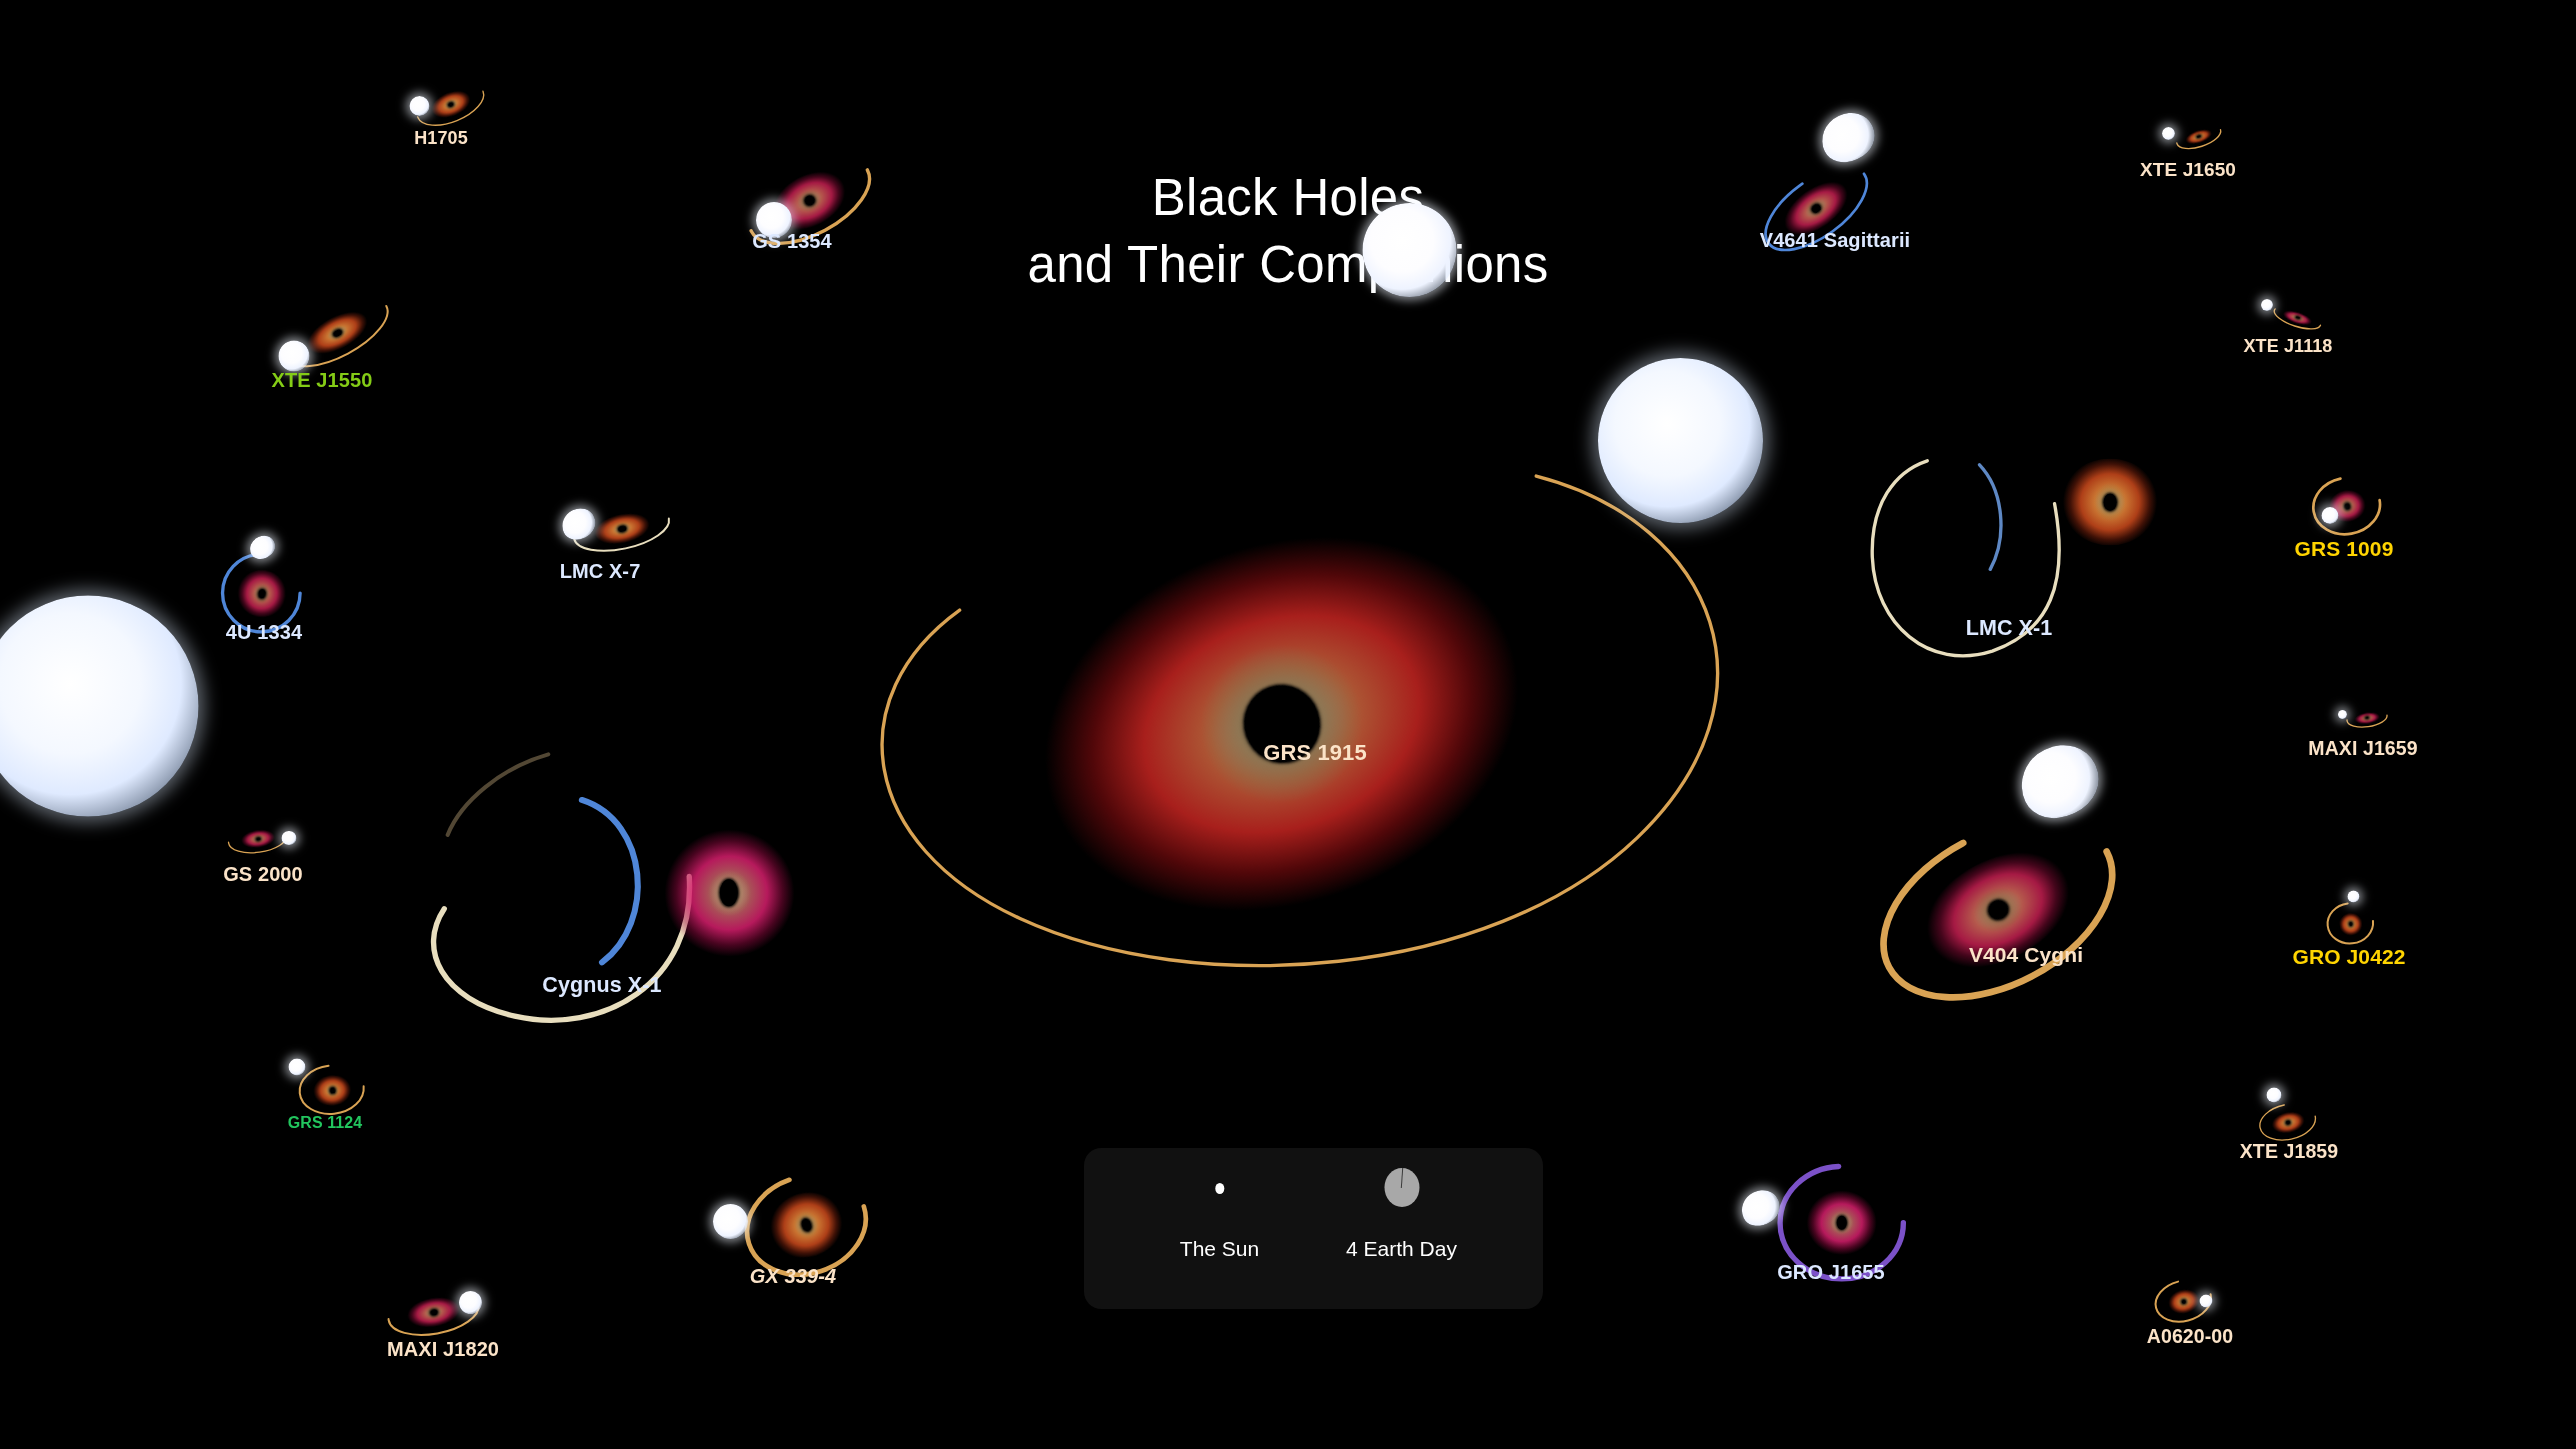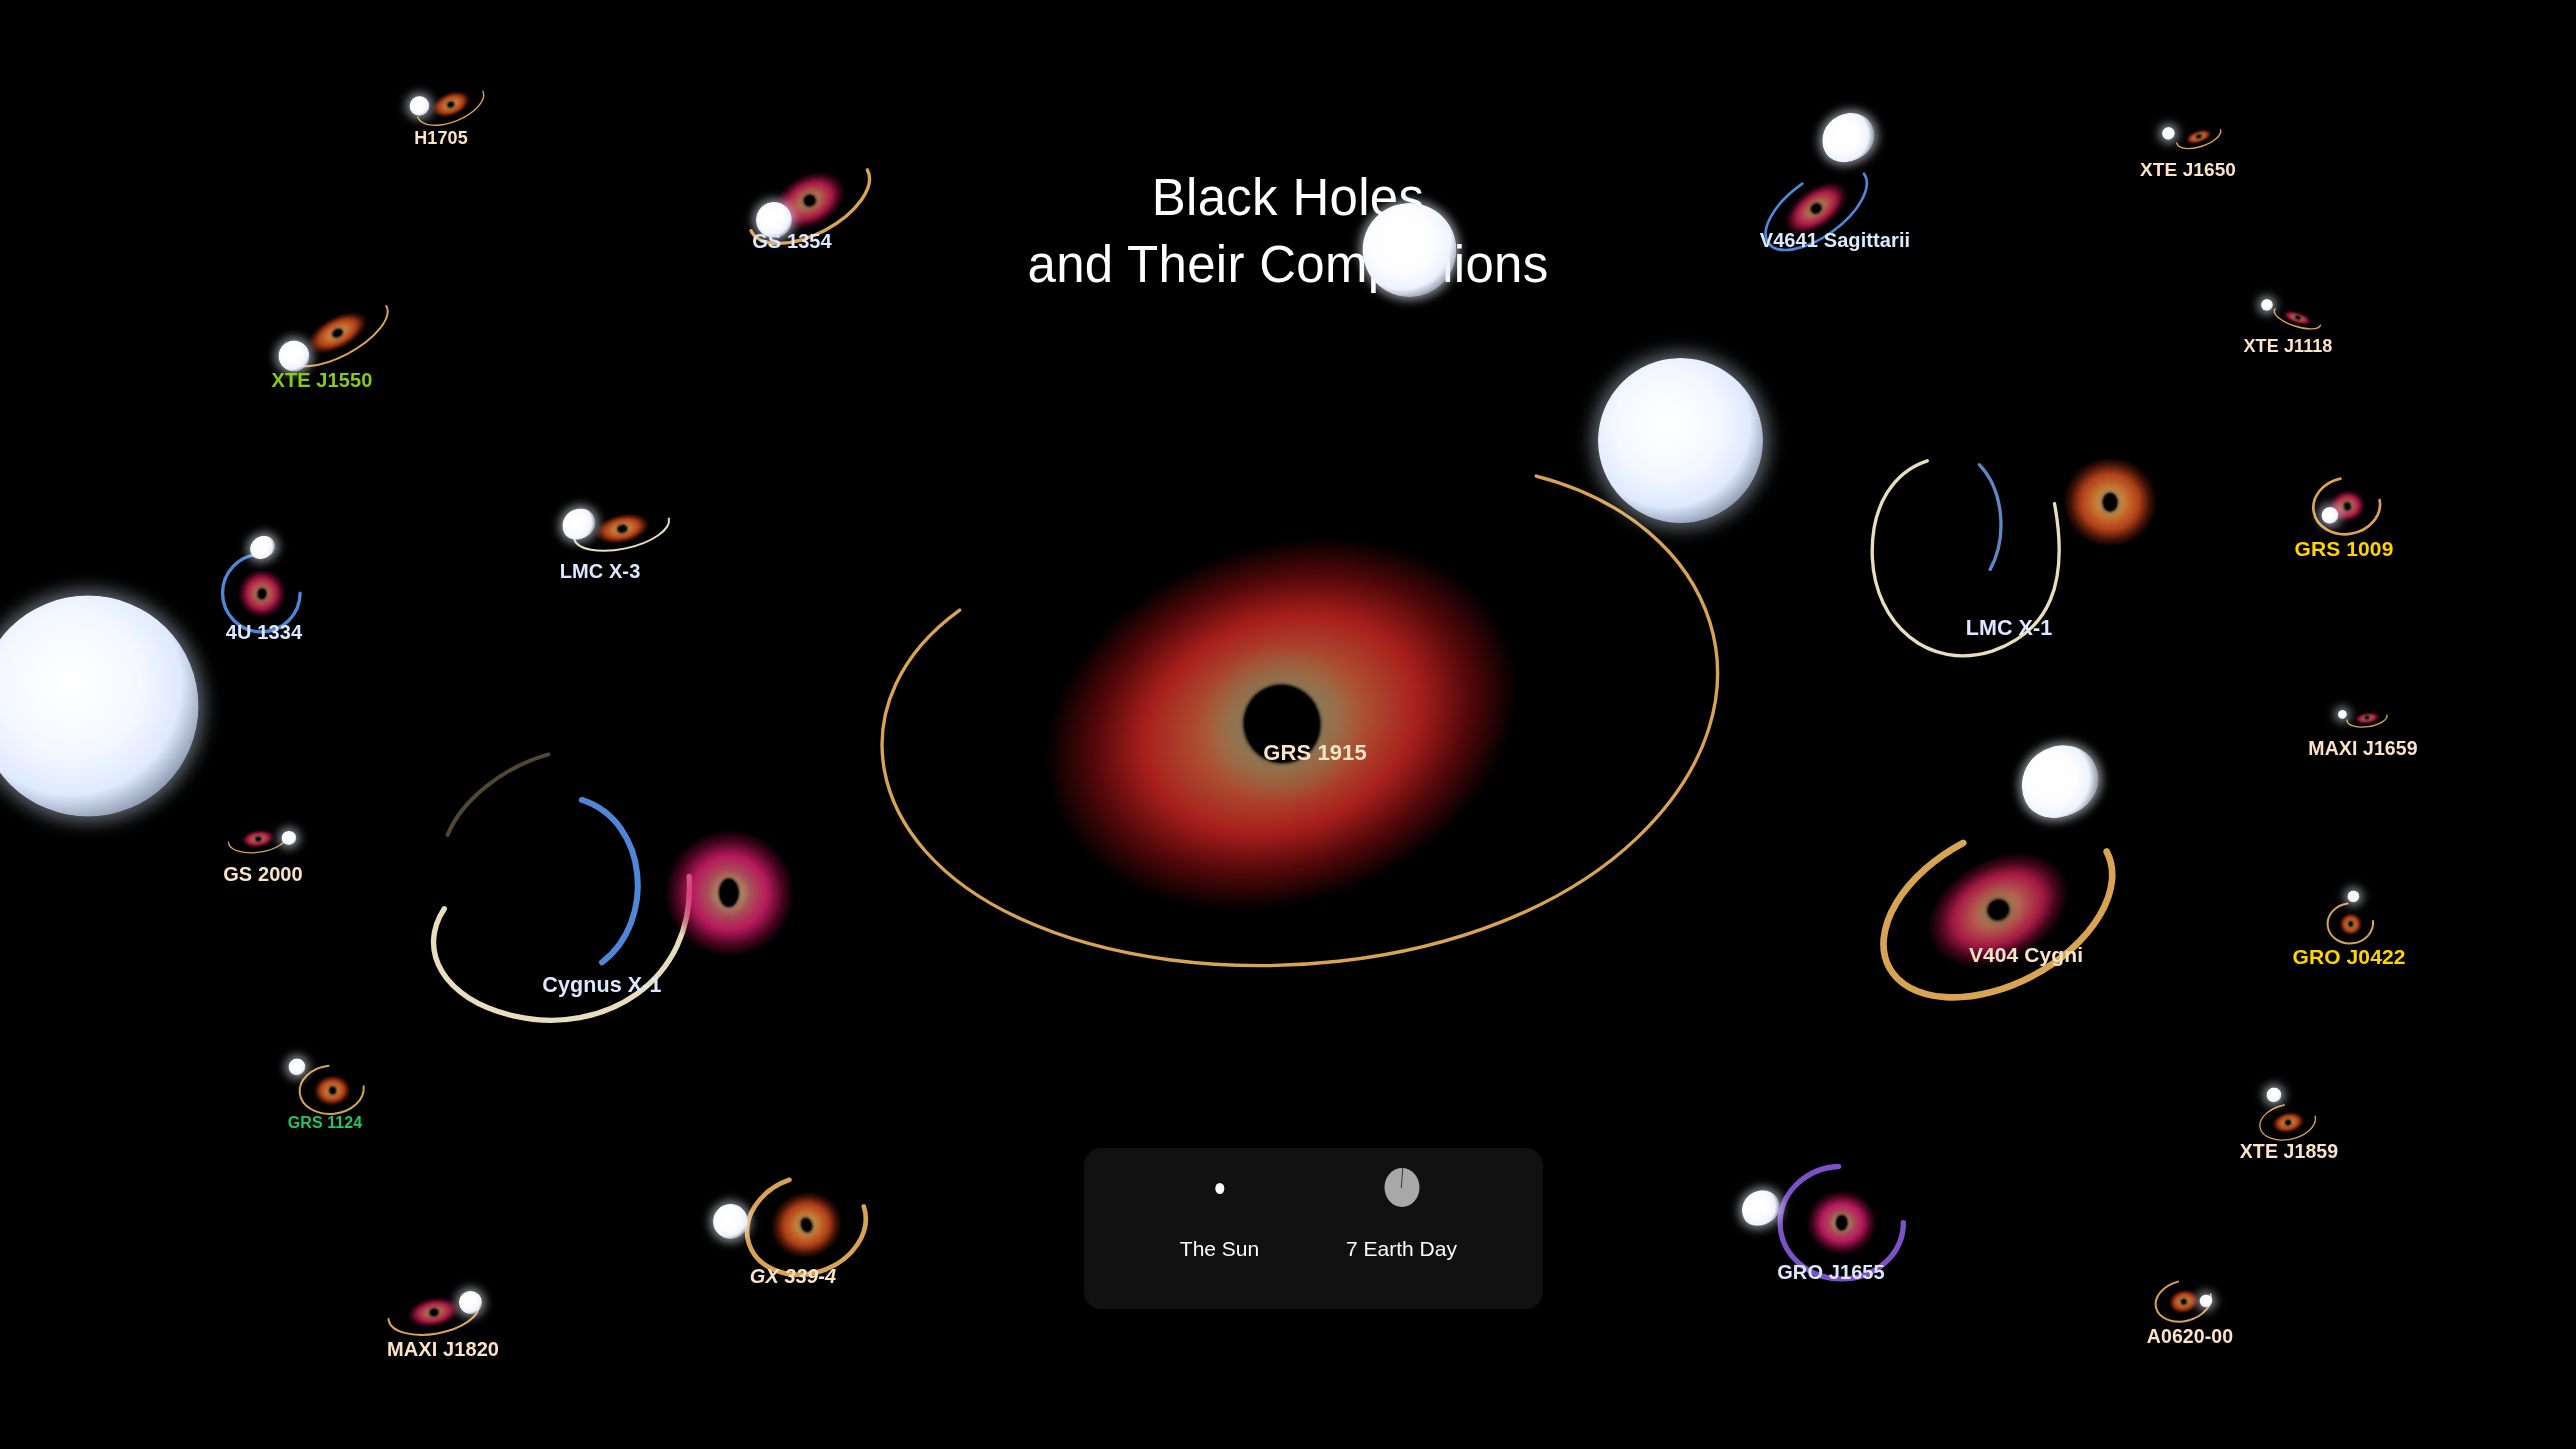--- a/index.html
+++ b/index.html
@@ -208,21 +208,21 @@
         <div class="label" style="top: 97px; font-size: 20px; color: rgb(220, 232, 255);">4U 1334</div>
       </div>
       <div class="system" style="left: 600px; top: 530px; width: 121px; height: 74px;">
         <div class="sys-art">
           <svg class="orbit" width="121" height="74" viewBox="0 0 180 110" style="left: 0px; top: 0px;">
             <ellipse cx="122" cy="53" rx="72" ry="30" stroke="#E8DEBE" stroke-width="3" stroke-linecap="round" transform="rotate(-12 122 53)" stroke-dasharray="190.59967804699392 346.54486917635256" stroke-dashoffset="20.792692150581153"></ellipse>
           </svg>
           <div class="disk orange" style="width: 58px; height: 28px; transform: translate(calc(-50% + 21.5px), calc(-50% - 1.3px)) rotate(-12deg);"></div>
           <div class="star teardrop" style="width: 34px; height: 29.5px; left: 22px; top: 15.7px; transform: rotate(-25deg);"></div>
         </div>
-        <div class="label" style="top: 67px; font-size: 20px; color: rgb(220, 232, 255);">LMC X-3</div>
+        <div class="label" style="top: 67px; font-size: 20px; color: rgb(220, 232, 255);">LMC X-7</div>
       </div>
       <div class="system" style="left: 263px; top: 839px; width: 81px; height: 60px;">
         <div class="sys-art">
           <svg class="orbit" width="81" height="60" viewBox="0 0 120 90" style="left: 0px; top: 0px;">
             <ellipse cx="52" cy="45" rx="44" ry="20" stroke="#D9A354" stroke-width="2" stroke-linecap="round" transform="rotate(-8 52 45)" stroke-dasharray="118.10382935354622 214.73423518826584" stroke-dashoffset="12.88405411129595"></ellipse>
           </svg>
           <div class="disk crimson" style="width: 35px; height: 17.4px; transform: translate(calc(-50% - 5.4px), calc(-50% + 0px)) rotate(-8deg);"></div>
           <div class="star" style="width: 14.8px; height: 14.8px; left: 59px; top: 21.6px;"></div>
         </div>
         <div class="label" style="top: 54px; font-size: 20px; color: rgb(251, 227, 200);">GS 2000</div>
@@ -398,18 +398,18 @@
     <div class="legend-item" style="left: 55px; top: 0px; width: 161px; height: 161px;">
       <div class="legend-glyph" style="top: 35px;">
           <div class="sun-dot"></div>
         </div>
       <div class="legend-caption" style="top: 89px; text-align: center;">The Sun</div>
     </div>
     <div class="legend-item" style="left: 237px; top: 0px; width: 161px; height: 161px;">
       <div class="legend-glyph" style="top: 20px;">
           <div class="day-circle"></div>
         </div>
-      <div class="legend-caption" style="top: 89px;">7 Earth Day</div>
+      <div class="legend-caption" style="top: 89px;">4 Earth Day</div>
     </div>
   </div>
 
 </div>
 
 
 </body></html>

